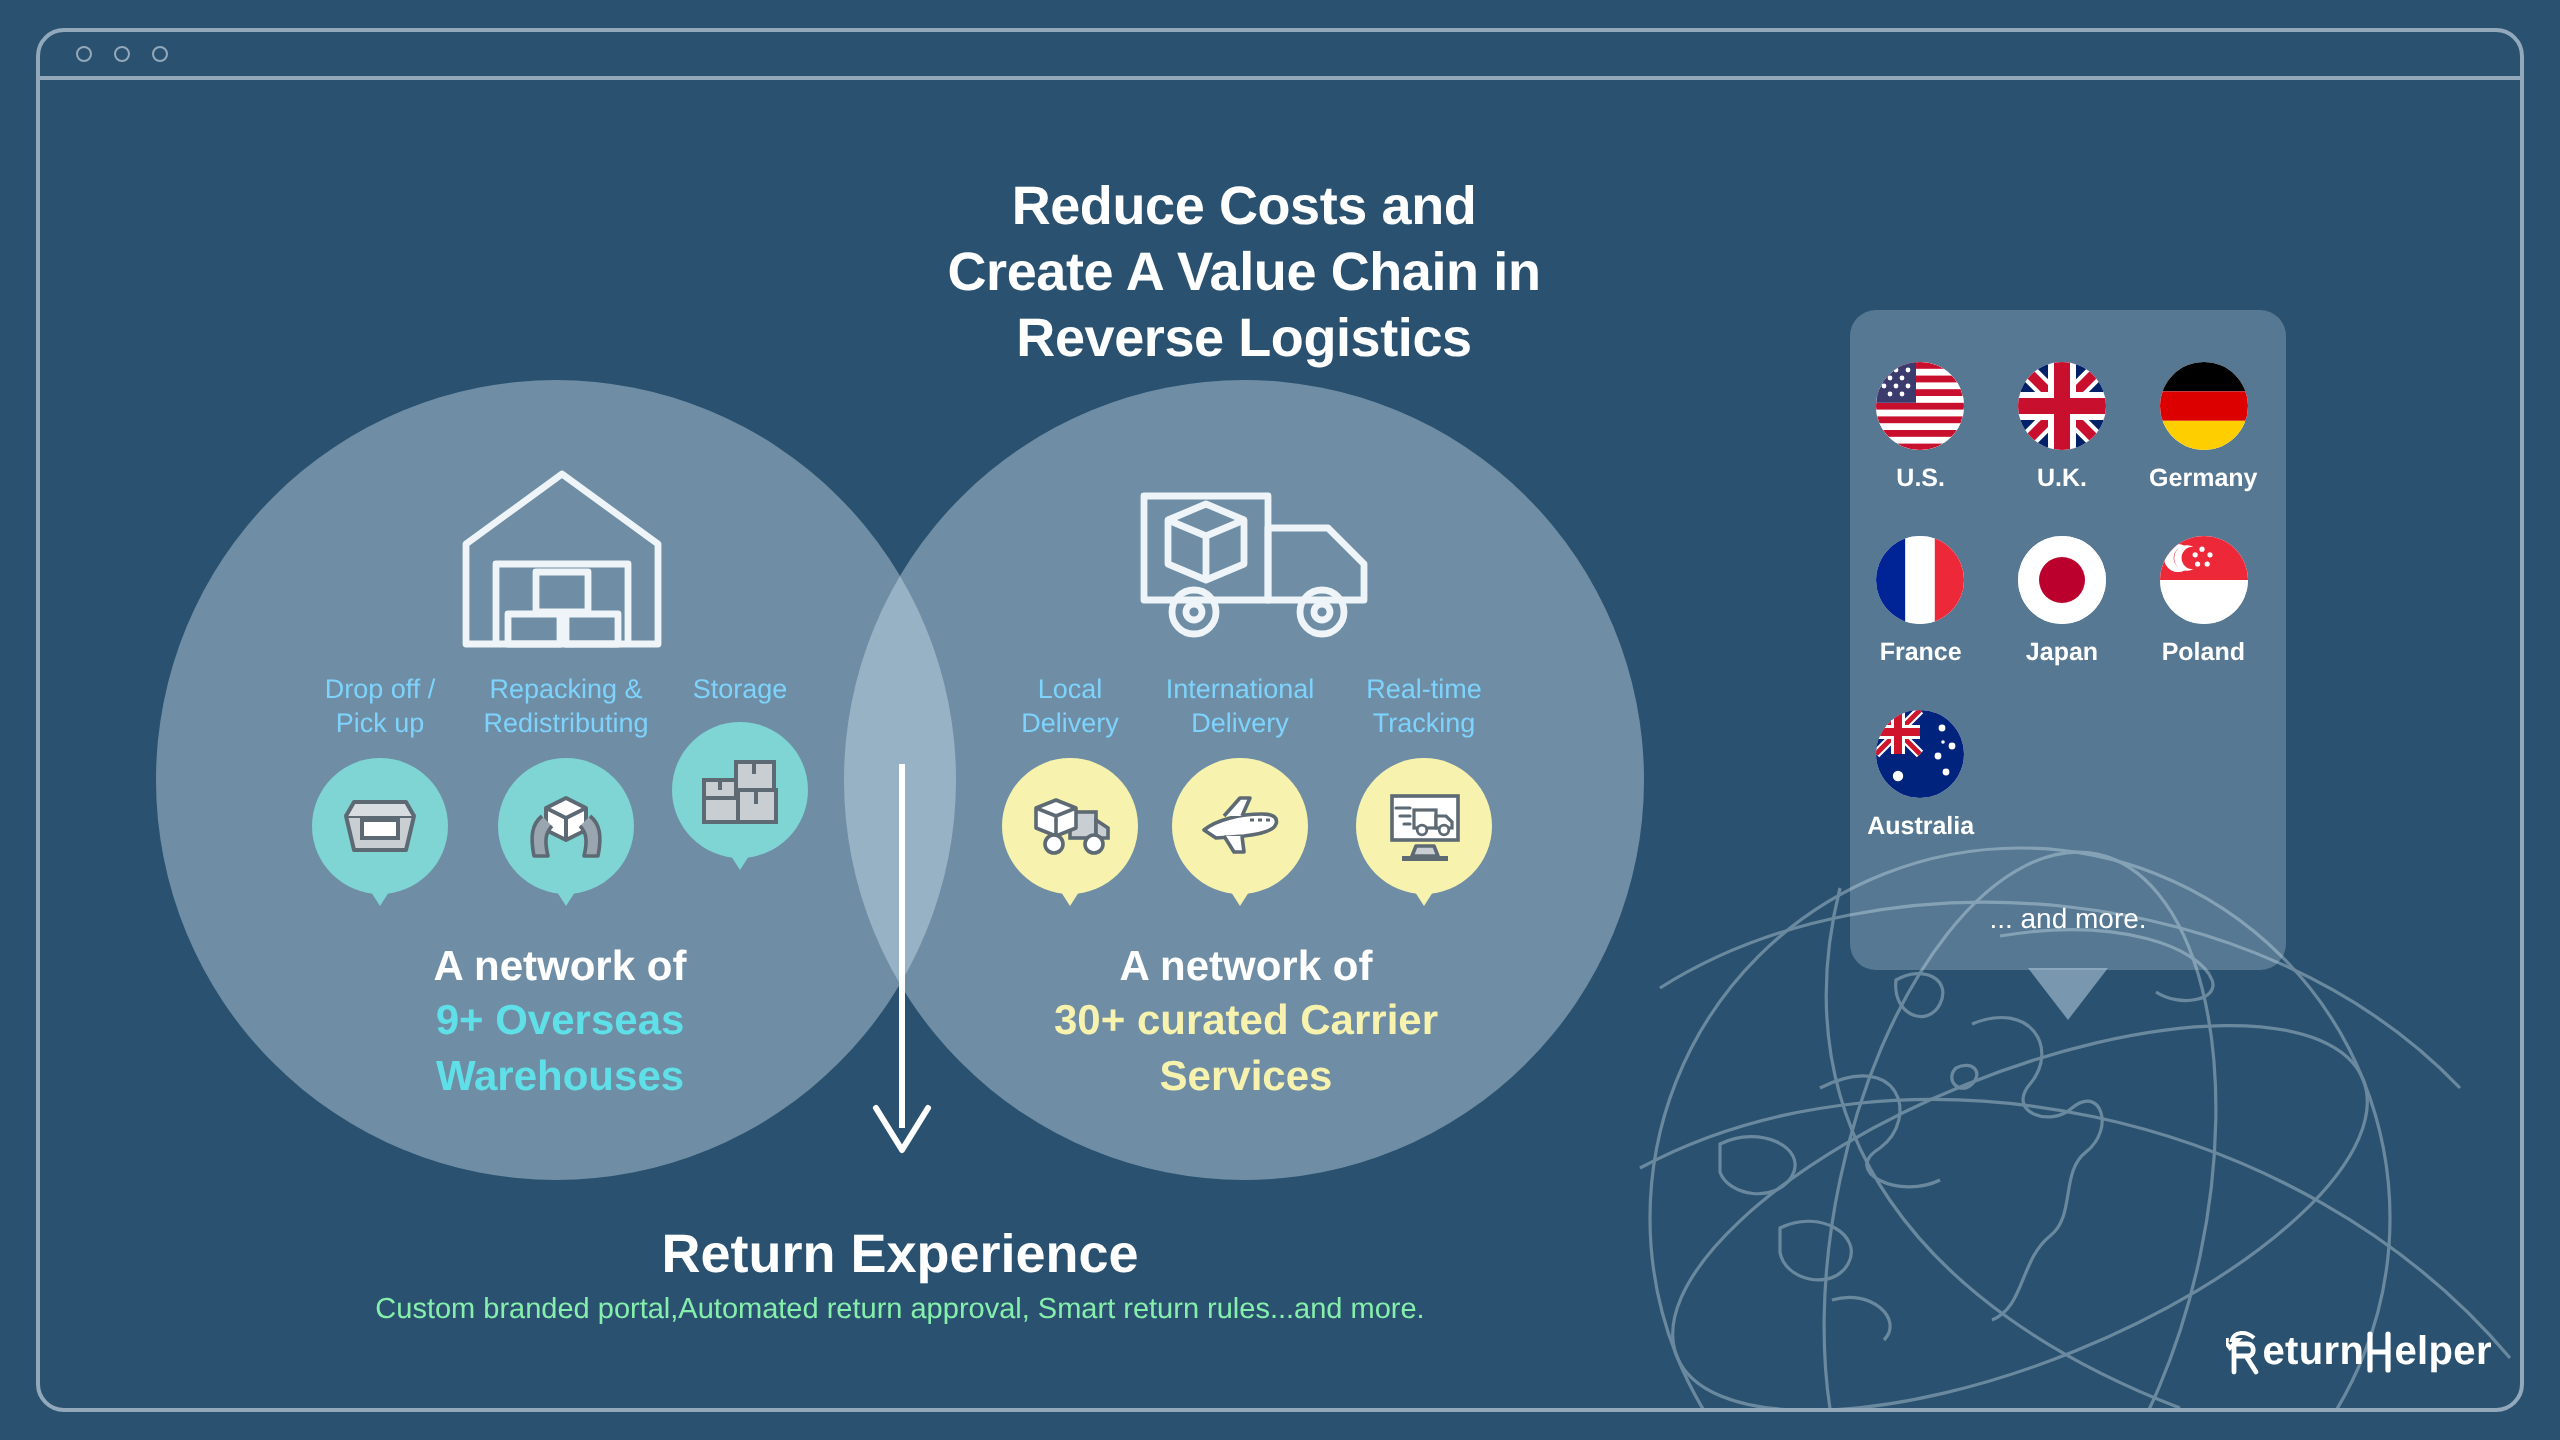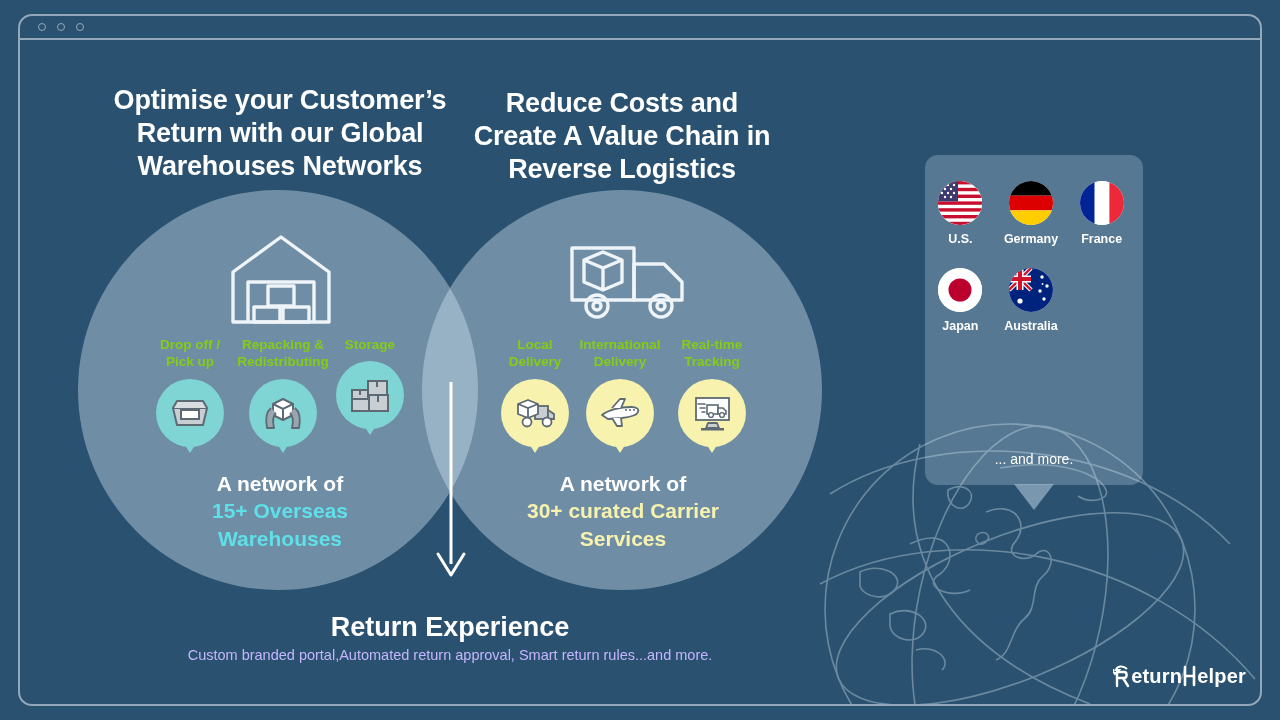--- a/index.html
+++ b/index.html
@@ -72,24 +72,24 @@
   #venn-left  { left: 78px;  top: 190px; width: 400px; height: 400px; }
   #venn-right { left: 422px; top: 190px; width: 400px; height: 400px; }
 
   .venn-top-icon { position: absolute; }
   #icon-warehouse { left: 228px; top: 232px; width: 106px; height: 94px; }
   #icon-truck     { left: 566px; top: 240px; width: 130px; height: 84px; }
 
   
   .pin-group { position: absolute; text-align: center; }
   .pin-label {
-    color: #84cc16;
+    color: #7dd3fc;
     font-size: 13.5px;
     line-height: 1.28;
-    font-weight: 700;
+    font-weight: 400;
     margin-bottom: 8px;
     white-space: pre-line;
   }
   .pin-shape { position: relative; width: 68px; height: 68px; margin: 0 auto; }
   .pin-circle {
     position: absolute; inset: 0;
     border-radius: 50%;
   }
   .pin-tail {
     position: absolute;
@@ -138,21 +138,21 @@
     left: 150px; top: 612px; width: 600px;
     text-align: center;
     color: #ffffff;
     font-weight: bold;
     font-size: 27px;
   }
   #bottom-sub {
     position: absolute;
     left: 100px; top: 647px; width: 700px;
     text-align: center;
-    color: #c4b5fd;
+    color: #86efac;
     font-size: 14.5px;
   }
 
   
   #country-panel {
     position: absolute;
     left: 925px; top: 155px;
     width: 218px; height: 330px;
     background: rgba(214, 232, 245, .26);
     border-radius: 13px;
@@ -232,21 +232,20 @@
   </svg>
 
   <div class="win-frame"></div>
   <div class="win-titlebar"></div>
   <div class="win-dots">
     <span class="win-dot"></span>
     <span class="win-dot"></span>
     <span class="win-dot"></span>
   </div>
 
-  <div class="headline" id="headline-left">Optimise your Customer’s Return with our Global Warehouses Networks</div>
   <div class="headline" id="headline-right">Reduce Costs and Create A Value Chain in Reverse Logistics</div>
 
   <div class="venn" id="venn-left"></div>
   <div class="venn" id="venn-right"></div>
 
   <svg class="venn-top-icon" id="icon-warehouse" viewBox="0 0 106 94">
     <g fill="none" stroke="#eef4f8" stroke-width="3.4" stroke-linejoin="round">
       <path d="M5 40 L53 5 L101 40 L101 90 L5 90 Z"></path>
       <path d="M20 90 L20 50 L86 50 L86 90"></path>
       <rect x="40" y="54" width="26" height="20"></rect>
@@ -377,21 +376,21 @@
     </div>
   </div>
 
   <svg class="mid-arrow" viewBox="0 0 38 200">
     <path d="M19 0 L19 182" stroke="#ffffff" stroke-width="3"></path>
     <path d="M6 172 L19 193 L32 172" fill="none" stroke="#ffffff" stroke-width="3" stroke-linejoin="round" stroke-linecap="round"></path>
   </svg>
 
   <div class="net-caption" id="net-left">
     <span class="net-lead">A network of</span>
-    <span class="net-highlight">15+ Overseas Warehouses</span>
+    <span class="net-highlight">9+ Overseas Warehouses</span>
   </div>
   <div class="net-caption" id="net-right">
     <span class="net-lead">A network of</span>
     <span class="net-highlight">30+ curated Carrier Services</span>
   </div>
 
   <div id="bottom-title">Return Experience</div>
   <div id="bottom-sub">Custom branded portal,Automated return approval, Smart return rules...and more.</div>
 
   <div id="country-panel">
@@ -422,20 +421,32 @@
                 <circle cx="16" cy="12" r="1.2"></circle>
                 <circle cx="7" cy="16" r="1.2"></circle>
                 <circle cx="13" cy="16" r="1.2"></circle>
               </g>
           </svg>
         </div>
         <div class="flag-name">U.S.</div>
       </div>
 
 
+      <div class="flag-cell">
+        <div class="flag-disc">
+          <svg width="44" height="44" viewBox="0 0 44 44">
+            <rect width="44" height="44" fill="#012169"></rect>
+            <path d="M0 0 L44 44 M44 0 L0 44" stroke="#fff" stroke-width="9"></path>
+            <path d="M0 0 L44 44 M44 0 L0 44" stroke="#c8102e" stroke-width="5"></path>
+            <path d="M22 0 L22 44 M0 22 L44 22" stroke="#fff" stroke-width="14"></path>
+            <path d="M22 0 L22 44 M0 22 L44 22" stroke="#c8102e" stroke-width="8"></path>
+          </svg>
+        </div>
+        <div class="flag-name">U.K.</div>
+      </div>
 
       <div class="flag-cell">
         <div class="flag-disc">
           <svg width="44" height="44" viewBox="0 0 44 44">
             <rect width="44" height="14.7" fill="#000"></rect>
             <rect y="14.7" width="44" height="14.7" fill="#dd0000"></rect>
             <rect y="29.4" width="44" height="14.6" fill="#ffce00"></rect>
           </svg>
         </div>
         <div class="flag-name">Germany</div>
@@ -456,20 +467,39 @@
       <div class="flag-cell">
         <div class="flag-disc">
           <svg width="44" height="44" viewBox="0 0 44 44">
             <rect width="44" height="44" fill="#fff"></rect>
             <circle cx="22" cy="22" r="11.5" fill="#bc002d"></circle>
           </svg>
         </div>
         <div class="flag-name">Japan</div>
       </div>
 
+      <div class="flag-cell">
+        <div class="flag-disc">
+          <svg width="44" height="44" viewBox="0 0 44 44">
+            <rect width="44" height="22" fill="#ed2939"></rect>
+            <rect y="22" width="44" height="22" fill="#fff"></rect>
+            <path d="M16 11 a7 7 0 1 0 0 0.1 M18 11 a5.6 5.6 0 1 1 0 -0.1" fill="#fff"></path>
+            <circle cx="13.5" cy="11" r="6.4" fill="#fff"></circle>
+            <circle cx="16.4" cy="11" r="5.6" fill="#ed2939"></circle>
+            <g fill="#fff">
+                <circle cx="21" cy="6.6" r="1.3"></circle>
+                <circle cx="25" cy="9.4" r="1.3"></circle>
+                <circle cx="23.6" cy="14" r="1.3"></circle>
+                <circle cx="18.8" cy="14" r="1.3"></circle>
+                <circle cx="17.6" cy="9.4" r="1.3"></circle>
+              </g>
+          </svg>
+        </div>
+        <div class="flag-name">Poland</div>
+      </div>
 
       <div class="flag-cell">
         <div class="flag-disc">
           <svg width="44" height="44" viewBox="0 0 44 44">
             <rect width="44" height="44" fill="#00247d"></rect>
             <g>
               <rect width="22" height="22" fill="#00247d"></rect>
               <path d="M0 0 L22 22 M22 0 L0 22" stroke="#fff" stroke-width="4.5"></path>
               <path d="M0 0 L22 22 M22 0 L0 22" stroke="#cf142b" stroke-width="2.4"></path>
               <path d="M11 0 L11 22 M0 11 L22 11" stroke="#fff" stroke-width="7"></path>

